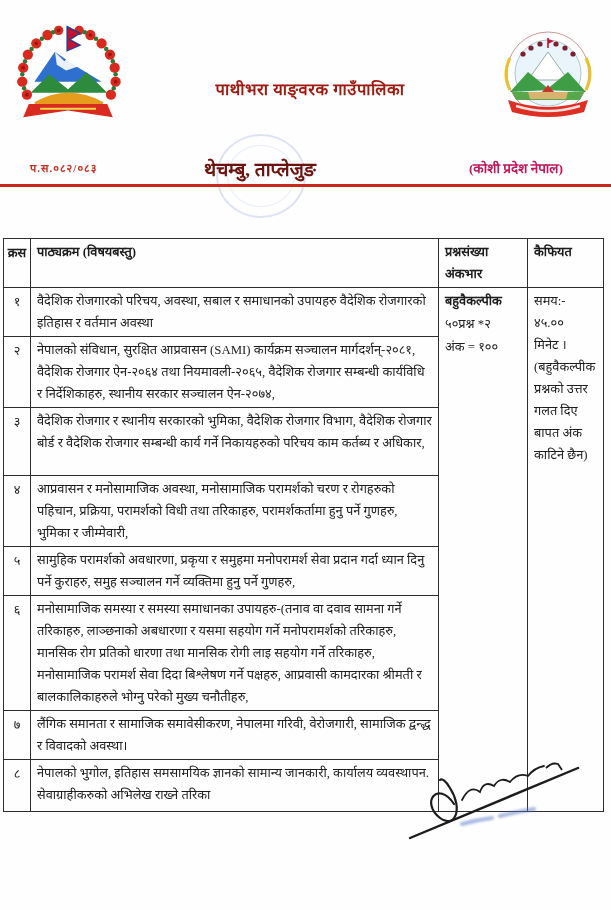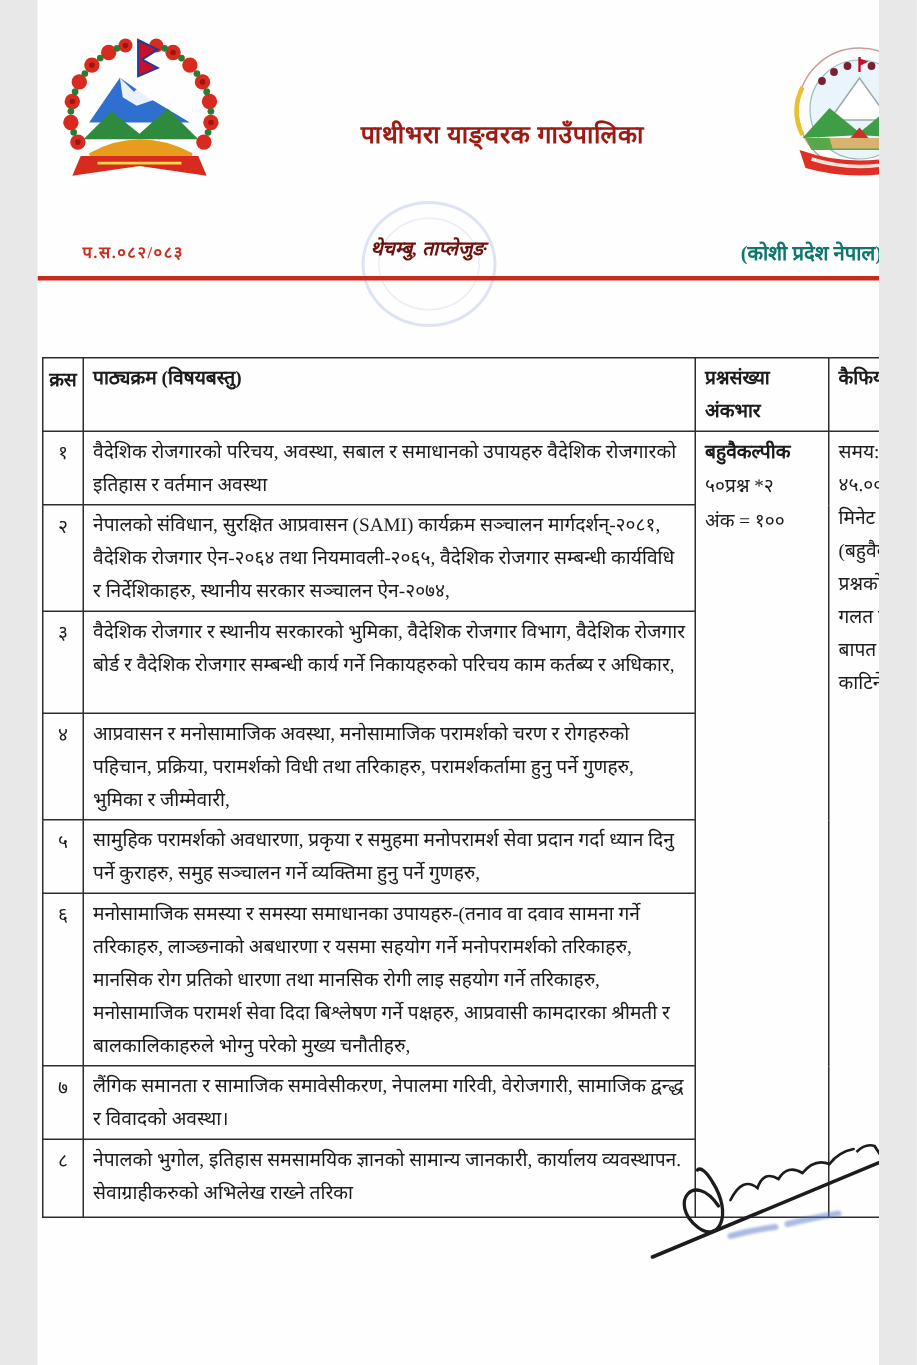--- a/index.html
+++ b/index.html
@@ -1,17 +1,17 @@
 <!DOCTYPE html>
 <html><head>
 <meta charset="utf-8">
 <style>
   html,body{margin:0;padding:0;background:#e8e8e8;}
   .page{
-    position:relative;width:561px;height:910px;background:#fefefe;margin:0 auto;
+    position:relative;width:611px;height:910px;background:#fefefe;margin:0 auto;
     font-family:"Liberation Serif","DejaVu Serif",serif;color:#1c1c1c;overflow:hidden;
   }
   
   .emblem-left{position:absolute;left:12px;top:24px;width:112px;height:106px;}
   .emblem-right{position:absolute;left:498px;top:28px;width:100px;height:100px;}
   .muni-name{
     position:absolute;left:120px;top:77px;width:380px;text-align:center;
     font-size:16.5px;font-weight:bold;color:#9e1b13;letter-spacing:.5px;
   }
   .office-title{
@@ -21,22 +21,22 @@
   .faint-stamp{
     position:absolute;left:216px;top:134px;width:86px;height:80px;border-radius:50%;
     border:2.5px solid rgba(70,105,195,.22);opacity:.8;
   }
   .faint-stamp:before{
     content:"";position:absolute;left:9px;top:9px;right:9px;bottom:9px;border-radius:50%;
     border:1.5px solid rgba(70,105,195,.15);
   }
   .ref-row{position:absolute;left:0;top:156px;width:611px;height:24px;}
   .ref-no{position:absolute;left:30px;top:4px;font-size:11px;font-weight:bold;color:#c62f21;letter-spacing:1px;}
-  .place{position:absolute;left:160px;top:0;width:200px;text-align:center;font-size:13px;font-weight:bold;color:#6b130e;font-style:italic;}
-  .province{position:absolute;right:48px;top:3px;font-size:13.5px;font-weight:bold;color:#0f766e;}
+  .place{position:absolute;left:160px;top:0;width:200px;text-align:center;font-size:19px;font-weight:bold;color:#6b130e;}
+  .province{position:absolute;right:48px;top:3px;font-size:13.5px;font-weight:bold;color:#be185d;}
   .red-rule{position:absolute;left:0;top:184px;width:611px;height:3px;background:#c9281c;}
   
   .section-heading{
     position:absolute;left:57px;top:200px;font-size:13.5px;font-weight:bold;color:#111;
     text-decoration:underline;letter-spacing:.2px;
   }
   
   .curriculum{
     position:absolute;left:3px;top:238px;width:600px;border-collapse:collapse;table-layout:fixed;
     font-size:12.8px;

